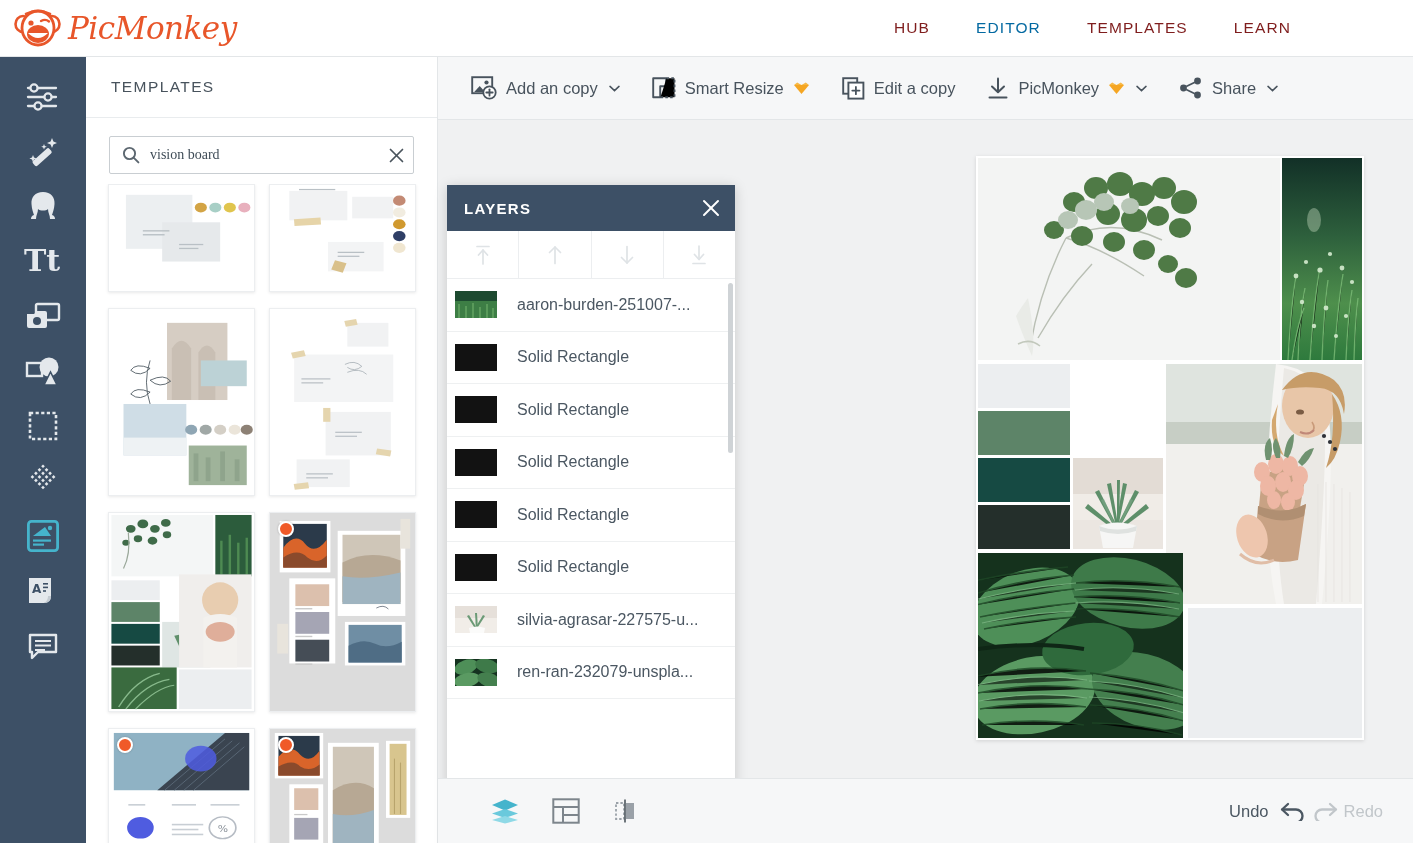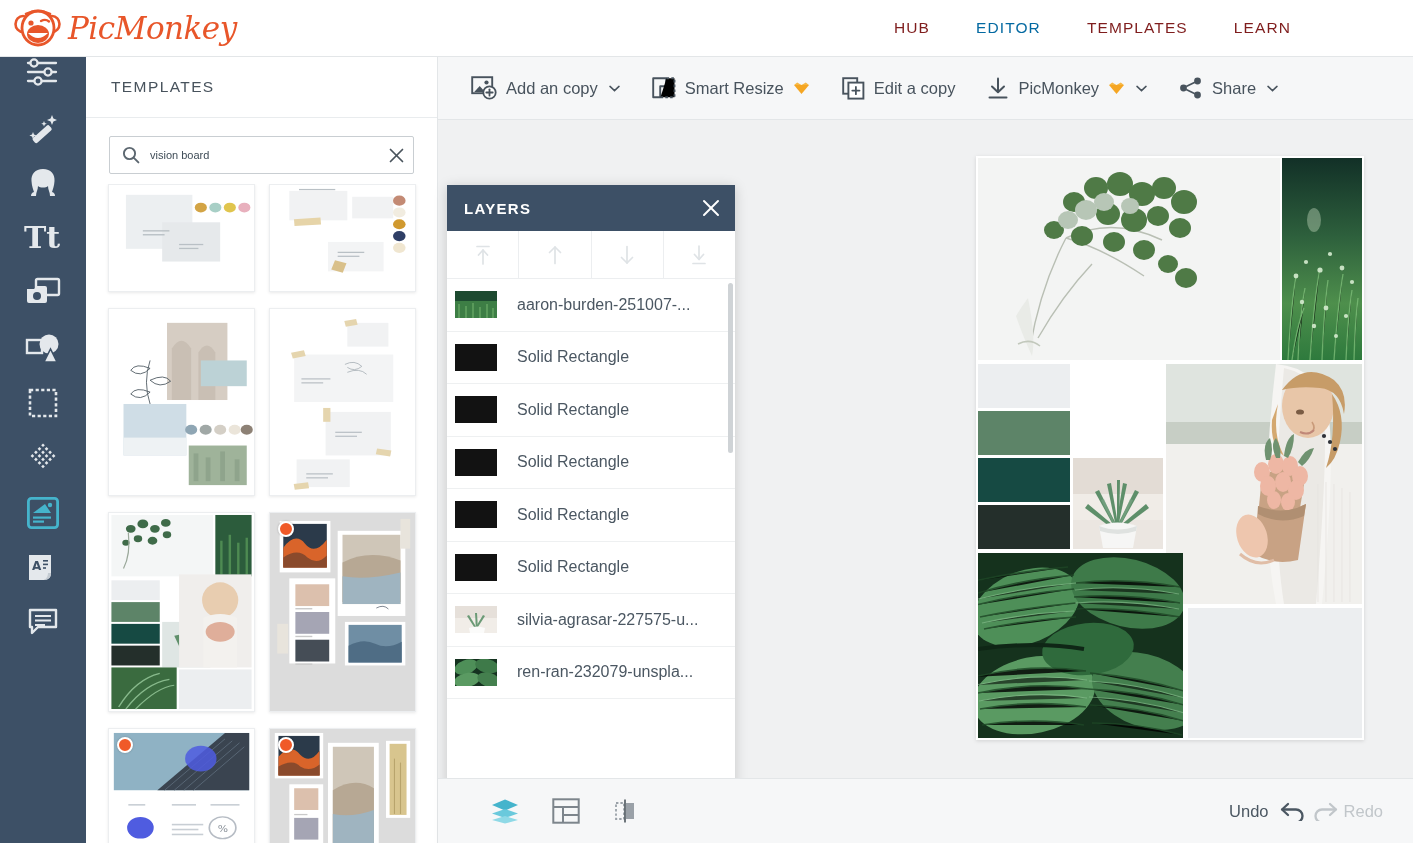--- a/index.html
+++ b/index.html
@@ -34,21 +34,21 @@
     font-size: 15.5px; letter-spacing: 1.1px; color: #7f1d1d; cursor: pointer; font-weight: 400;
   }
   .topnav-item.active { color: #0369a1; }
 
   
   .rail {
     position: absolute; left: 0; top: 57px; width: 86px; height: 786px;
     background: #3d5066;
   }
   .rail-item {
-    height: 55px; display: flex; align-items: flex-start; justify-content: center;
+    height: 55px; display: flex; align-items: flex-end; justify-content: center;
     cursor: pointer;
   }
   .rail-item svg { display: block; }
 
   
   .tplpanel {
     position: absolute; left: 86px; top: 57px; width: 352px; height: 786px;
     background: #ffffff; border-right: 1px solid #e3e6e8;
   }
   .tpl-header {
@@ -56,22 +56,22 @@
     border-bottom: 1px solid #e9ecee;
     font-size: 15.5px; letter-spacing: 1.4px; color: #48535d;
   }
   .tpl-searchwrap { padding: 18px 23px 14px 23px; }
   .tpl-search {
     height: 38px; border: 1px solid #c9ced2; border-radius: 2px;
     display: flex; align-items: center; background: #fff;
   }
   .tpl-search .si { margin: 0 10px 0 12px; flex: none; }
   .tpl-search input {
-    flex: 1; border: 0; outline: 0; font-size: 11px; color: #3f4c57;
-    font-family: Liberation Sans, sans-serif; background: transparent;
+    flex: 1; border: 0; outline: 0; font-size: 14px; color: #3f4c57;
+    font-family: Liberation Serif, serif; background: transparent;
   }
   .tpl-search .xbtn {
     width: 34px; height: 36px; display: flex; align-items: center;
     justify-content: center; cursor: pointer; flex: none;
   }
   .tpl-grid {
     position: absolute; left: 0; top: 127px; width: 352px; height: 659px;
     overflow: hidden; padding: 0 22px;
   }
   .tpl-row { display: flex; gap: 14px; margin-bottom: 16px; }

